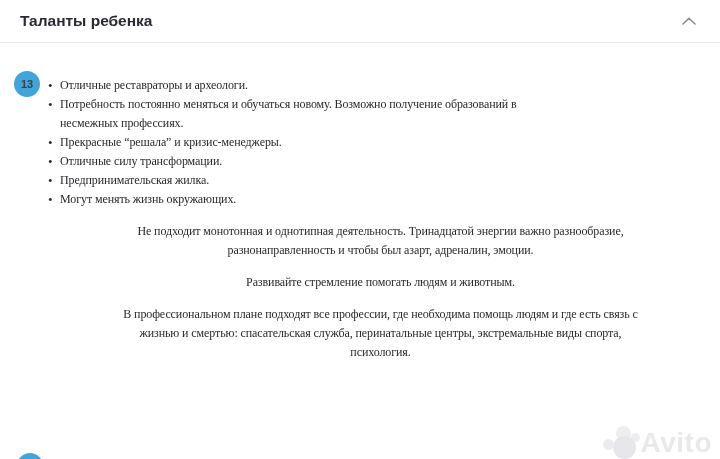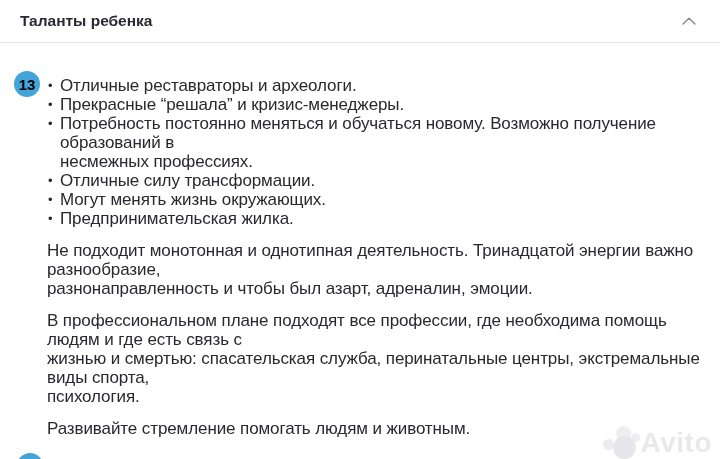--- a/index.html
+++ b/index.html
@@ -37,32 +37,33 @@
     color:var(--title);
     letter-spacing:0;
   }
   .chevron-btn{
     background:none;border:none;padding:4px;cursor:pointer;
     display:flex;align-items:center;justify-content:center;
   }
   
   .content{
     padding:33px 6px 0 47px;
-    font-size:17px;
+    font-size:12px;
     line-height:19px;
     letter-spacing:-0.1px;
+    font-family:Liberation Serif, serif;
   }
   .num-badge{
     position:absolute;
     left:14px;top:71px;
     width:26px;height:26px;
     border-radius:50%;
     background:var(--badge-blue);
-    color:#000000;
-    font-size:15px;font-weight:700;
+    color:#404040;
+    font-size:11px;font-weight:700;
     display:flex;align-items:center;justify-content:center;
     letter-spacing:0;
   }
   .num-badge.partial{
     left:17px;top:453px;
   }
   ul.talents{
     margin:0;padding:0;list-style:none;
   }
   ul.talents li{
@@ -72,20 +73,21 @@
   }
   ul.talents li::before{
     content:"•";
     position:absolute;left:1px;top:0;
     color:var(--text);
     font-size:13px;
   }
   .content p{
     margin:13px 0 0 0;
     white-space:pre-line;
+    text-align:center;
   }
   
   .watermark{
     position:absolute;
     right:8px;bottom:0;
     display:flex;align-items:flex-end;
     pointer-events:none;
   }
   .wm-logo{
     position:relative;
@@ -121,33 +123,33 @@
         </svg>
       </span>
     </button>
   </div>
 
   <span class="num-badge">13</span>
 
   <div class="content">
     <ul class="talents">
       <li>Отличные реставраторы и археологи.</li>
-      <li>Прекрасные “решала” и кризис-менеджеры.</li>
       <li>Потребность постоянно меняться и обучаться новому. Возможно получение образований в
 несмежных профессиях.</li>
+      <li>Прекрасные “решала” и кризис-менеджеры.</li>
       <li>Отличные силу трансформации.</li>
+      <li>Предпринимательская жилка.</li>
       <li>Могут менять жизнь окружающих.</li>
-      <li>Предпринимательская жилка.</li>
     </ul>
     <p>Не подходит монотонная и однотипная деятельность. Тринадцатой энергии важно разнообразие,
 разнонаправленность и чтобы был азарт, адреналин, эмоции.</p>
+    <p>Развивайте стремление помогать людям и животным.</p>
     <p>В профессиональном плане подходят все профессии, где необходима помощь людям и где есть связь с
 жизнью и смертью: спасательская служба, перинатальные центры, экстремальные виды спорта,
 психология.</p>
-    <p>Развивайте стремление помогать людям и животным.</p>
   </div>
 
   <span class="num-badge partial"></span>
 
   <div class="watermark">
     <span class="wm-logo">
       <span class="wm-c wm-c1"></span>
       <span class="wm-c wm-c2"></span>
       <span class="wm-c wm-c4"></span>
       <span class="wm-c wm-c3"></span>

